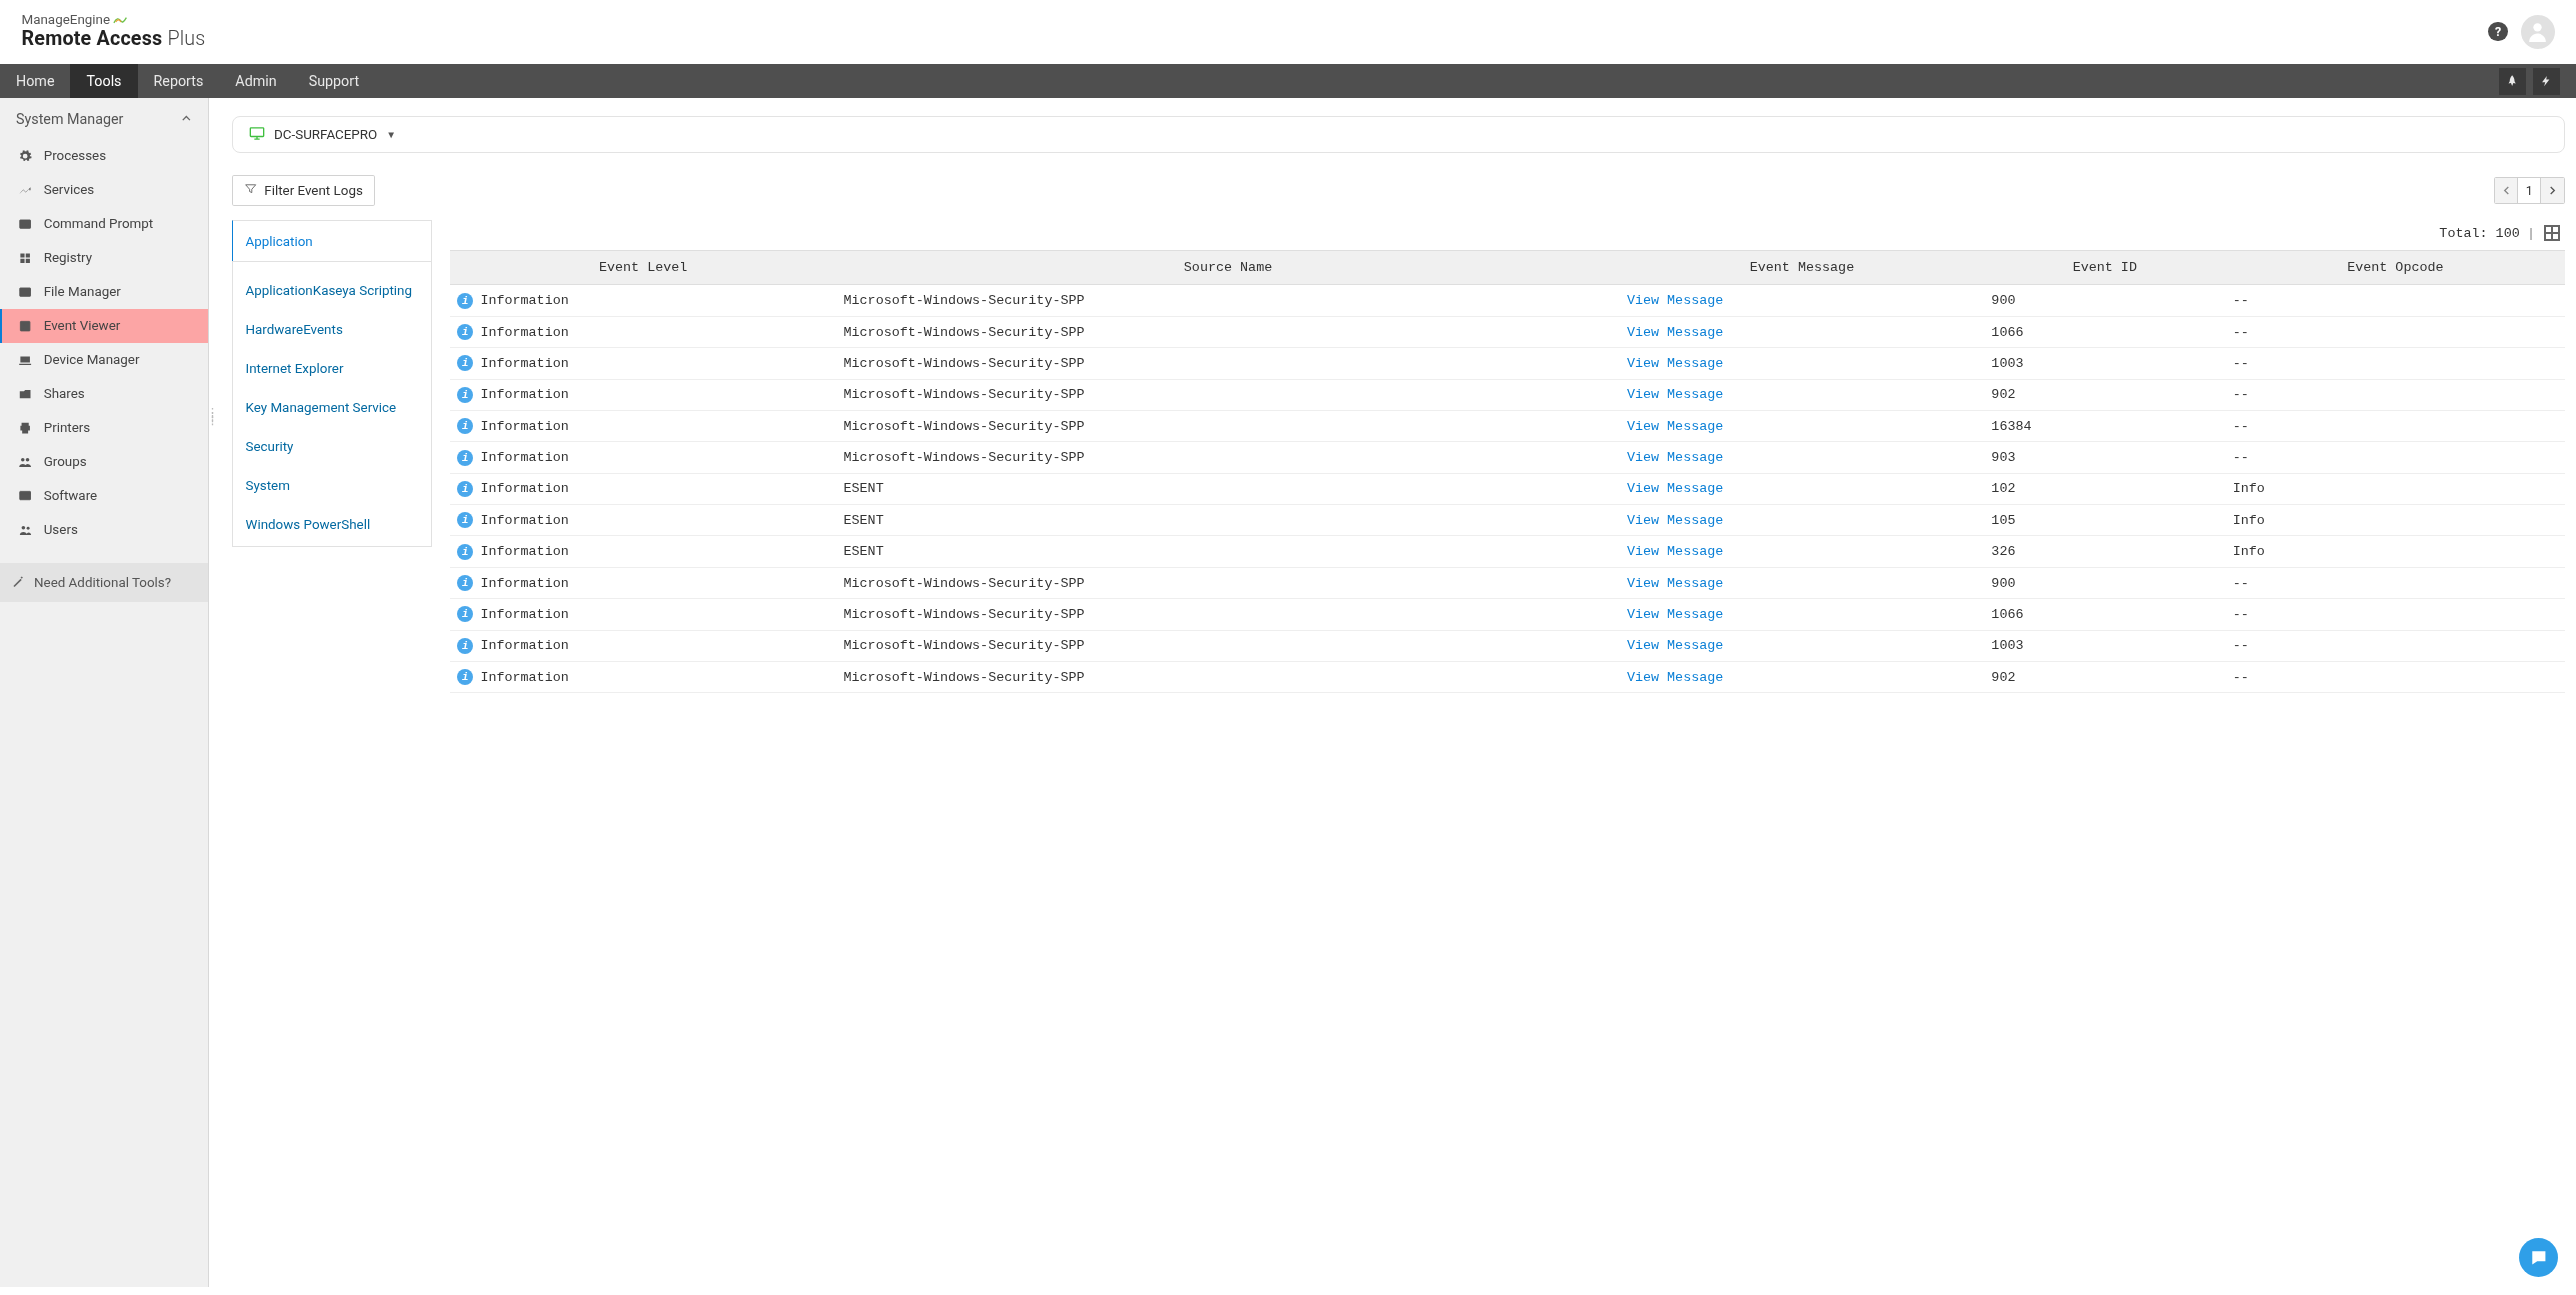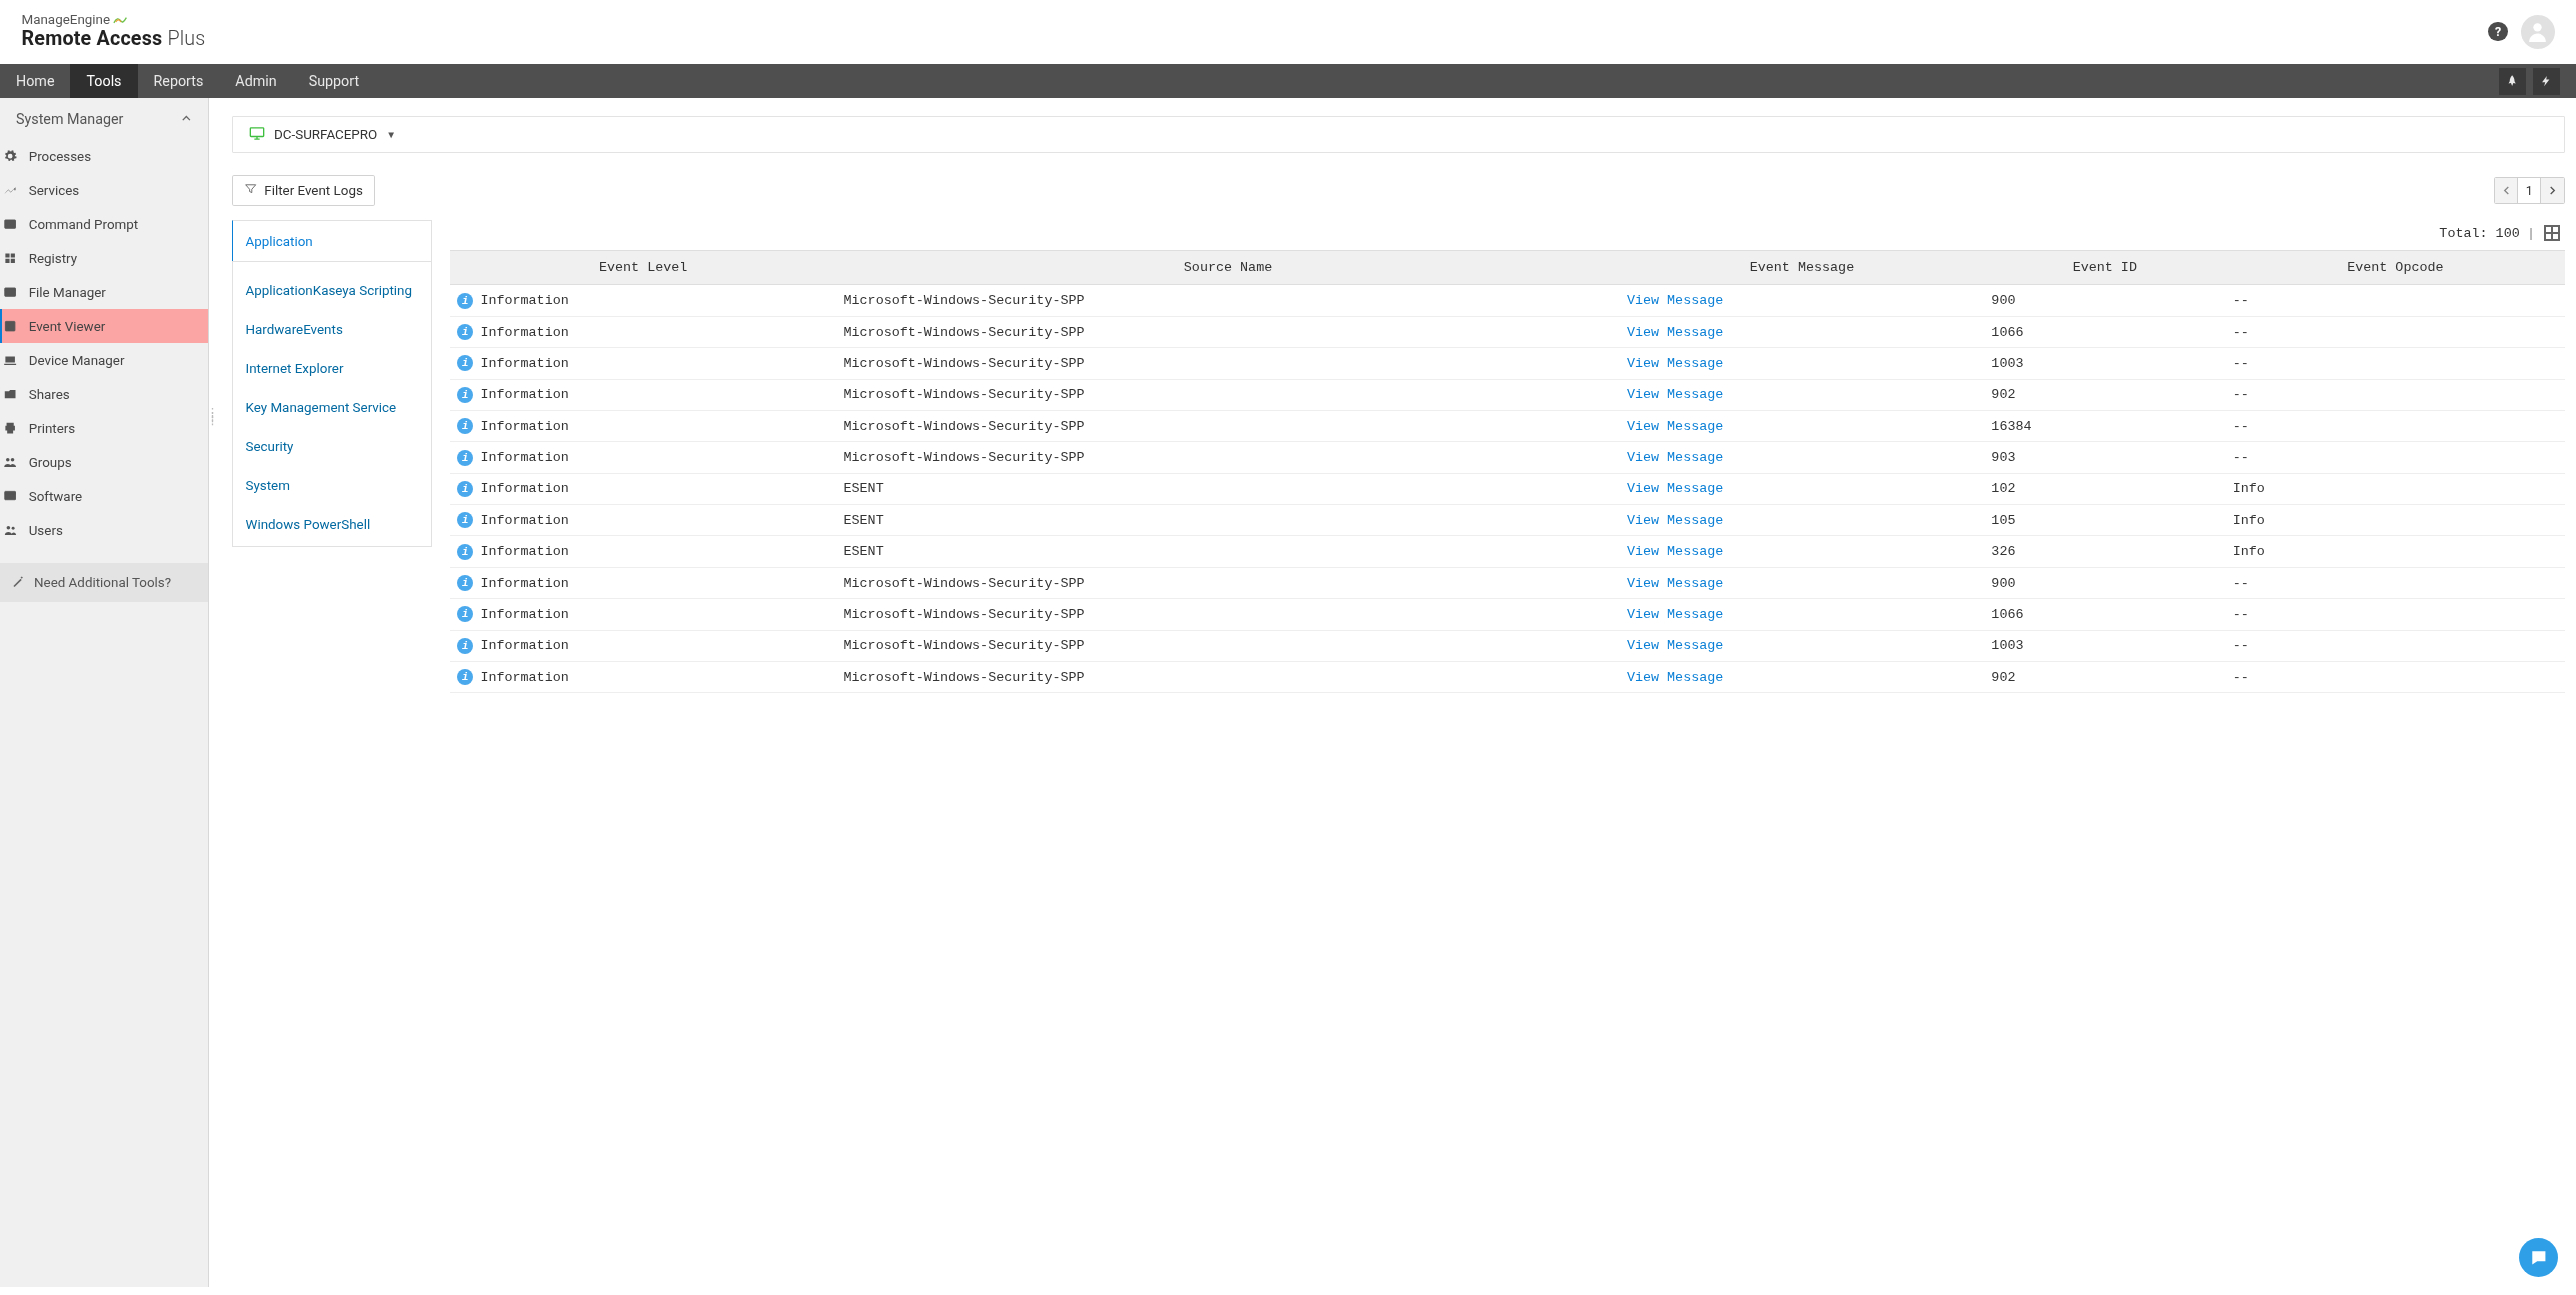--- a/index.html
+++ b/index.html
@@ -22,30 +22,30 @@
 .nav-left { display:flex; align-items:stretch;}
 .nav-item { color:#e8e8e8; padding:0 16px; display:flex; align-items:center; font-size:14.3px; cursor:pointer;}
 .nav-item.active { background:#2f2f2f; color:#fff;}
 .nav-right { display:flex; align-items:center; gap:7.2px;}
 .nav-square { width:27px; height:27px; background:#3a3a3a; display:flex; align-items:center; justify-content:center; color:#e8e8e8; font-size:14.3px;}
 
 
 .body { display:flex; height: calc(100vh - 106px); }
 .sidebar { width:209px; background:#f0f0f0; border-right:0.9px solid #d8d8d8; overflow-y:auto; position:relative;}
 .section-title { display:flex; align-items:center; justify-content:space-between; padding:12.5px 16px; color:#555; font-size:14.3px; cursor:pointer;gap:30px;}
-.sb-item { display:flex; align-items:center; gap:10.7px; padding:9px 0; color:#444; font-size:13.4px; cursor:pointer; border-left:2.7px solid transparent;}
+.sb-item { display:flex; gap:10.7px; padding:9px 15px; color:#444; font-size:13.4px; cursor:pointer; border-left:2.7px solid transparent;}
 .sb-item.active { background:#fca5a5; border-left:2.7px solid #0a7fd6;}
 .sb-icon { width:16px; height:16px; display:flex; align-items:center; justify-content:center; color:#555;}
 .sb-icon svg { width:14.3px; height:14.3px; fill:#555;}
 .sb-footer { margin-top:16px; background:#e3e3e3; padding:10.7px 10.7px; display:flex; align-items:center; gap:9px; color:#555; font-size:13.4px; cursor:pointer;}
 
 .main { flex:1; padding:18px 10.7px 0 23px; overflow:hidden; position:relative;}
 .collapse-handle { position:absolute; left:-2.7px; top: 313px; color:#bbb; font-size:12.5px; line-height:3.6px;}
 
-.computer-bar { border:0.9px solid #e3e3e3; border-radius:1px; padding:9px 16px; display:flex; align-items:center; gap:9px; font-size:13.4px; color:#333;}
+.computer-bar { border:0.9px solid #e3e3e3; border-radius:8px; padding:9px 16px; display:flex; align-items:center; gap:9px; font-size:13.4px; color:#333;}
 .monitor-icon { color:#3fbf3f; }
 .caret-down { font-size:9.8px; color:#555;}
 
 .toolbar { display:flex; align-items:center; justify-content:space-between; margin-top:21.5px;}
 .filter-btn { border:0.9px solid #d2d2d2; border-radius:1.8px; padding:6.3px 10.7px; display:flex; align-items:center; gap:7.2px; font-size:13.4px; cursor:pointer; background:#fff;}
 .filter-icon svg { width:13.4px; height:13.4px; stroke:#555; fill:none; stroke-width:1.5;}
 .pager { display:flex; align-items:stretch; border:0.9px solid #cfcfcf; border-radius:1.8px; overflow:hidden;}
 .pager button { width:23px; height:25px; background:#f3f3f3; border:none; border-right:0.9px solid #cfcfcf; cursor:pointer; color:#555; display:flex; align-items:center; justify-content:center;}
 .pager .num { width:23px; display:flex; align-items:center; justify-content:center; border-right:0.9px solid #cfcfcf; background:#fff; font-size:12.5px;}
 .pager button:last-child { border-right:none;}

